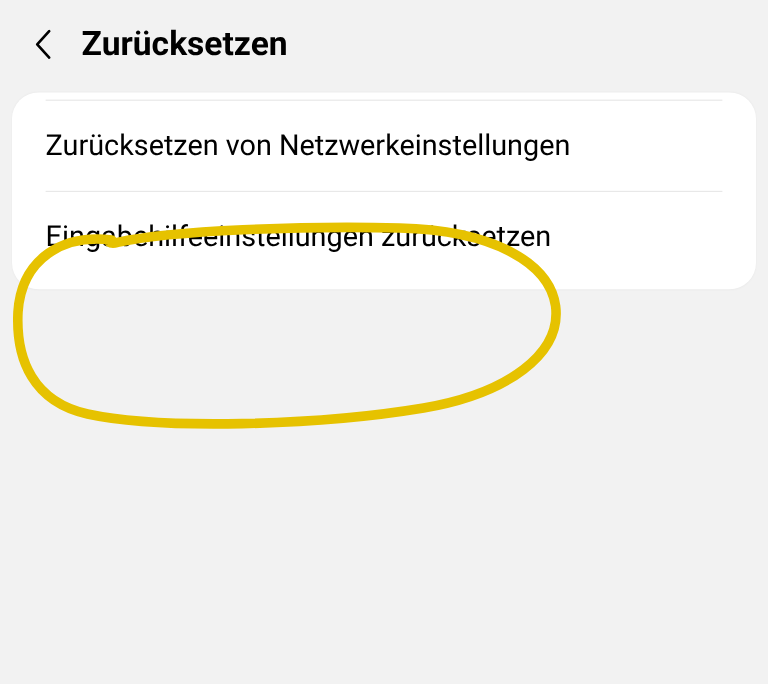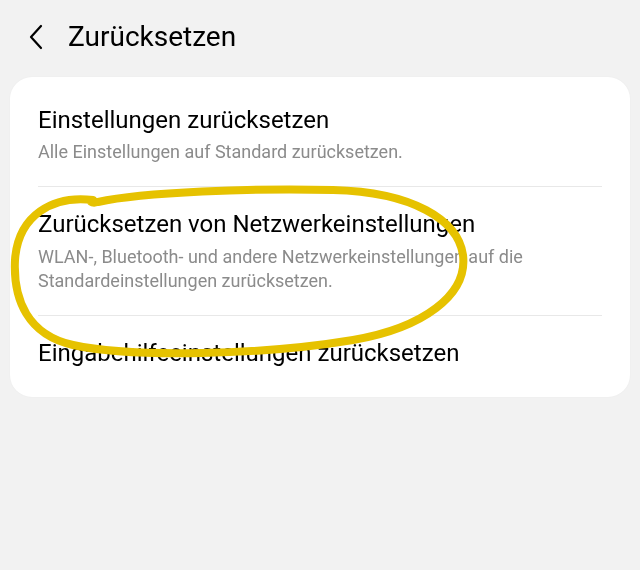--- a/index.html
+++ b/index.html
@@ -20,21 +20,21 @@
     .back-icon {
       width: 24px;
       height: 24px;
       display: flex;
       align-items: center;
       justify-content: center;
     }
     .back-icon svg { display: block; }
     .header-title {
       font-size: 28px;
-      font-weight: 400;
+      font-weight: 700;
       color: #000;
     }
     .card {
       background: #fff;
       margin: 8px 10px 0 10px;
       border-radius: 22px;
       padding: 6px 0;
       box-shadow: 0 0 2px rgba(0,0,0,0.04);
     }
     .list-item {
@@ -73,30 +73,25 @@
   <span class="back-icon">
     <svg width="16" height="26" viewBox="0 0 16 26">
       <path d="M 13 2 L 3 13 L 13 24" stroke="#000" stroke-width="2.2" fill="none" stroke-linecap="round" stroke-linejoin="round"></path>
     </svg>
   </span>
   <span class="header-title">Zurücksetzen</span>
 </div>
 
 <div class="card">
 
-  <div class="list-item">
-    <div class="item-title">Einstellungen zurücksetzen</div>
-    <div class="item-subtitle">Alle Einstellungen auf Standard zurücksetzen.</div>
-  </div>
 
   <div class="divider"></div>
 
   <div class="list-item">
     <div class="item-title">Zurücksetzen von Netzwerkeinstellungen</div>
-    <div class="item-subtitle">WLAN-, Bluetooth- und andere Netzwerkeinstellungen auf die Standardeinstellungen zurücksetzen.</div>
   </div>
 
   <div class="divider"></div>
 
   <div class="list-item">
     <div class="item-title">Eingabehilfeeinstellungen zurücksetzen</div>
   </div>
 
 </div>
 

